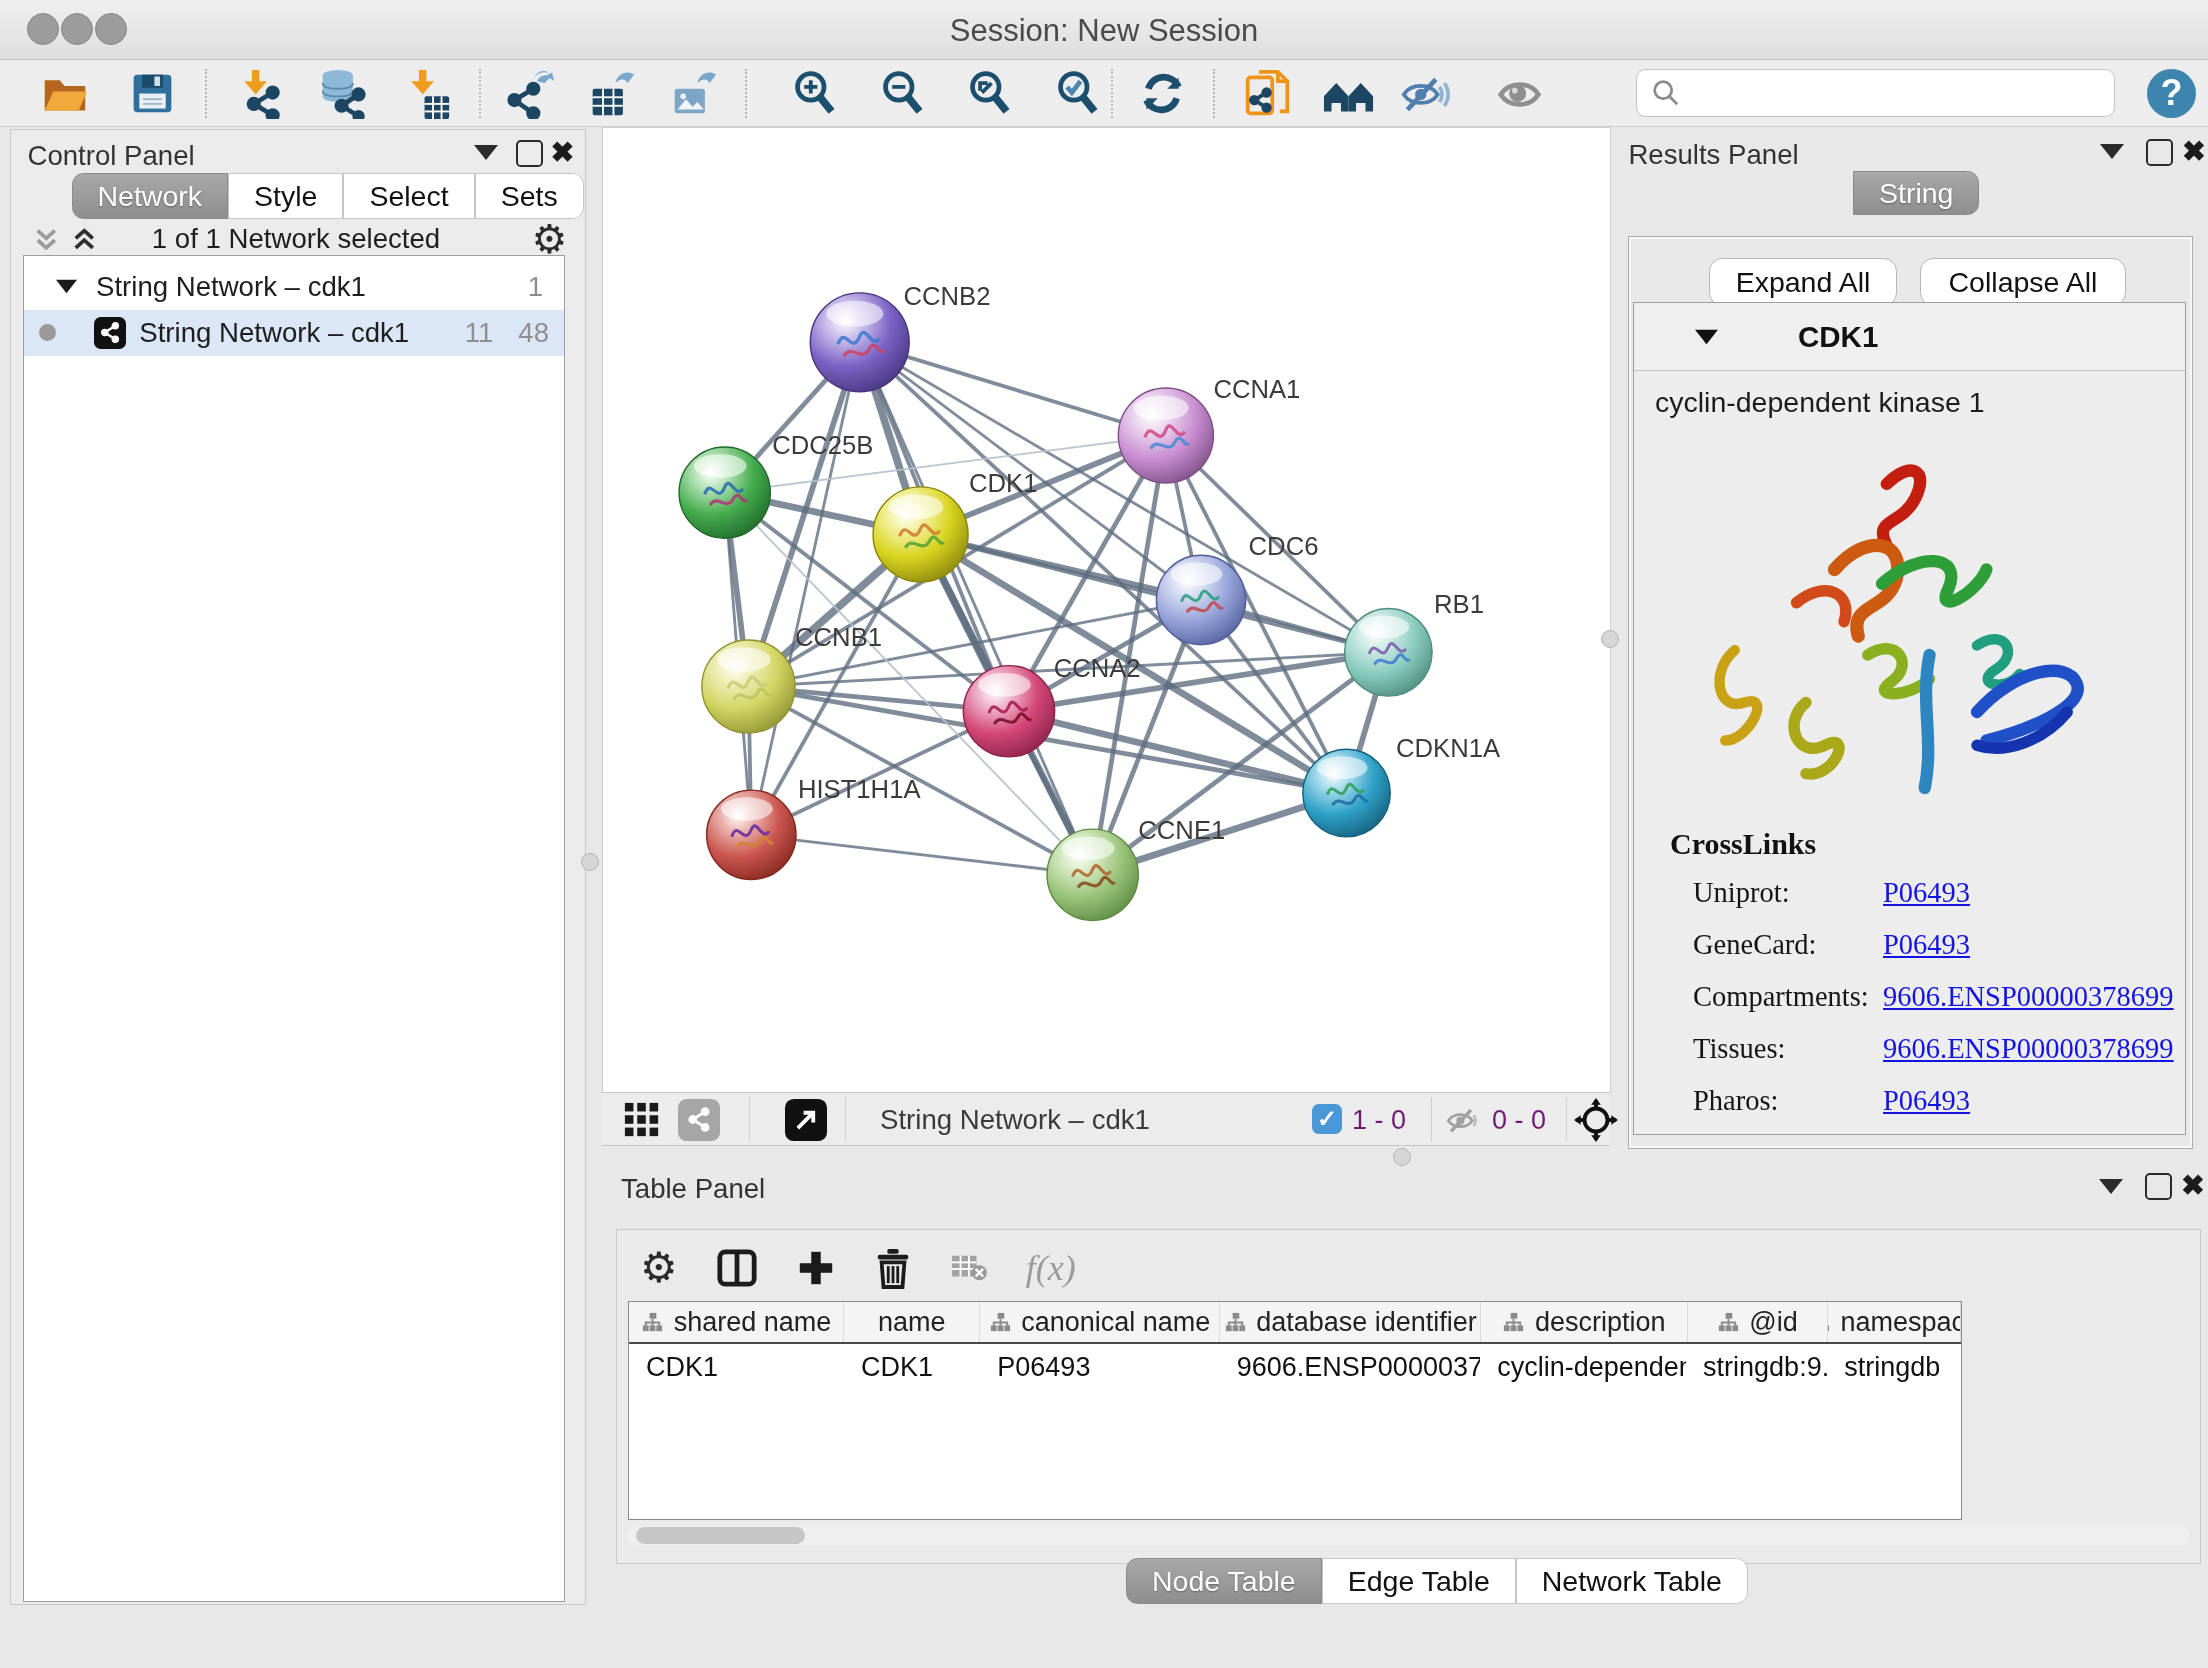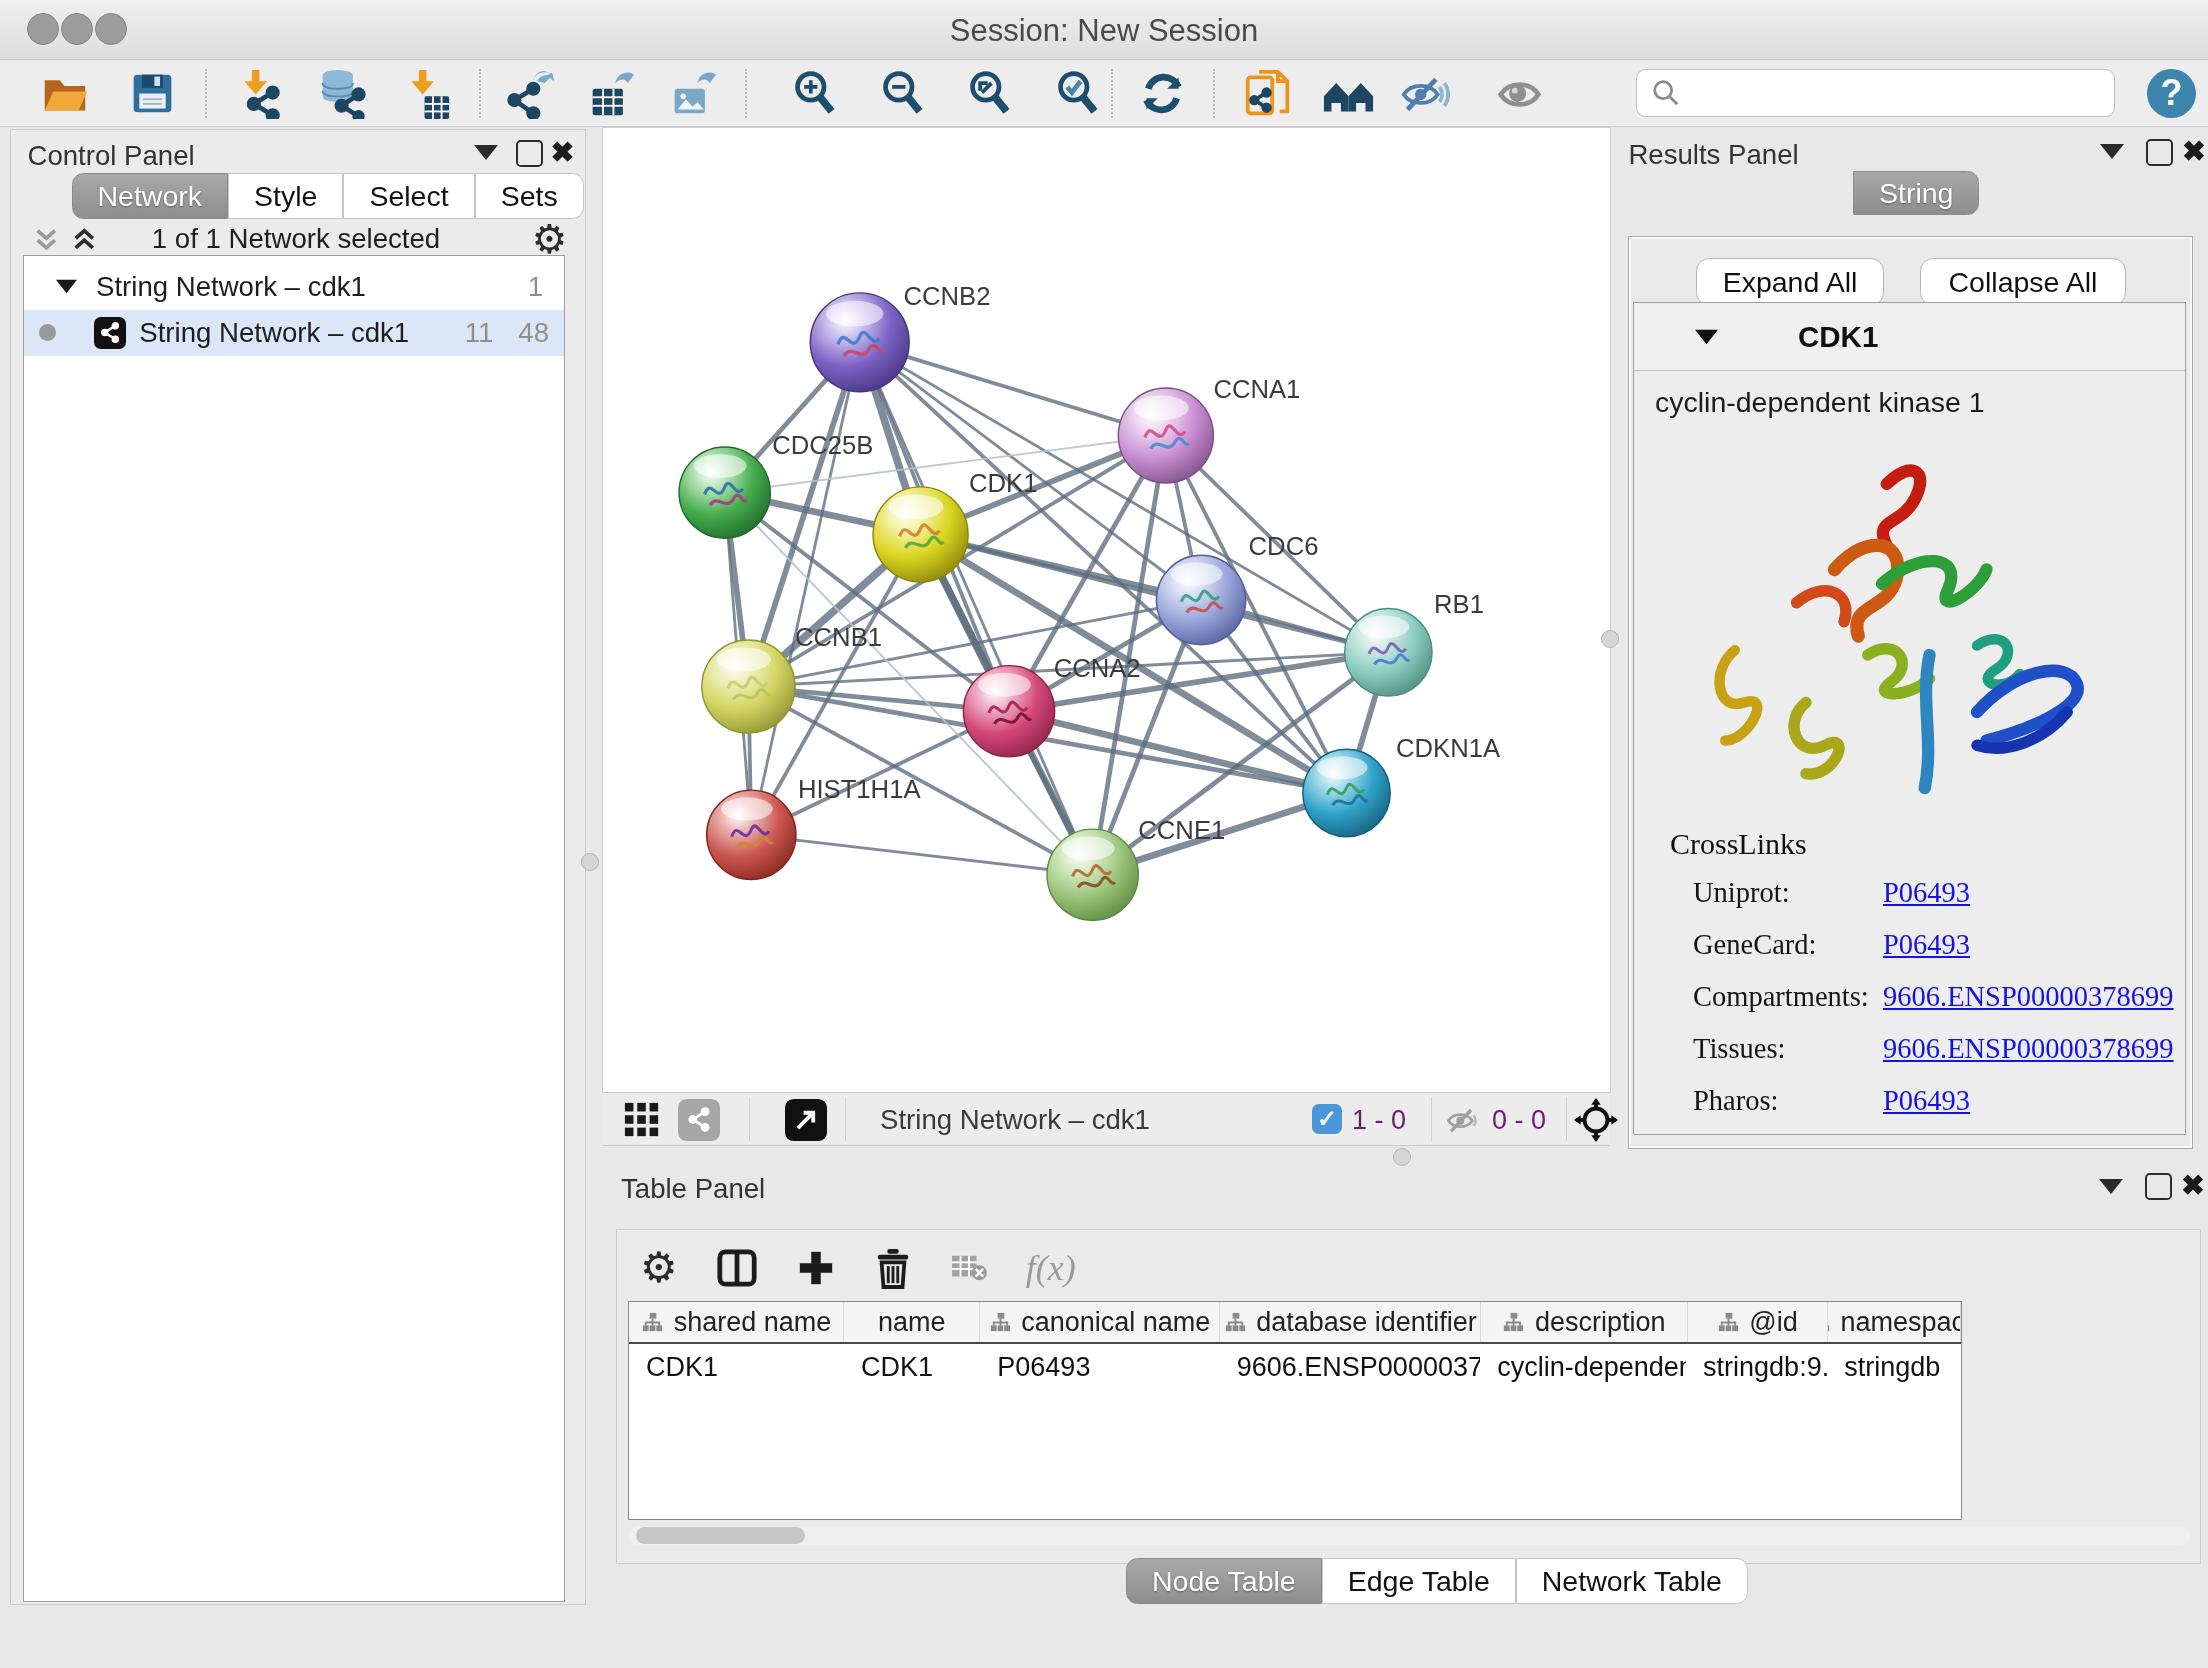--- a/index.html
+++ b/index.html
@@ -56,21 +56,21 @@
   .resultspanel{left:1617px;top:129px;width:584px;height:1023px;}
   .resbox{left:1628px;top:236px;width:563px;height:911px;background:#e9e9e9;border:1.9px solid #ababab;
           box-shadow:inset 0 0 0 1.9px #f8f8f8;}
   .whitebtn{height:46px;background:#ffffff;border:1.9px solid #b5b5b5;border-radius:13.3px;font-size:28.5px;
             color:#111;display:flex;align-items:center;justify-content:center;}
   .innerpanel{left:1633px;top:302px;width:553px;height:833px;background:#ededed;border:1.9px solid #9e9e9e;box-sizing:border-box;}
   .innerhead{height:67px;border-bottom:1.9px solid #c2c2c2;background:#efefef;display:flex;align-items:center;}
   .gene-title{font-size:29.5px;font-weight:bold;color:#111;}
   .gene-desc{font-size:28.5px;color:#1c1c1c;}
   .serif{font-family:"Liberation Serif",serif;}
-  .xl-title{font-size:30px;font-weight:normal;color:#111;}
+  .xl-title{font-size:30px;font-weight:bold;color:#111;}
   .xl-row{display:flex;font-size:28.5px;height:52px;align-items:center;}
   .xl-label{width:190px;color:#151515;}
   .xl-link{color:#1414e0;text-decoration:underline;}
   
   .tablepanel-head{left:602px;top:1158px;width:1606px;height:59px;}
   .tablebox{left:616px;top:1229px;width:1585px;height:335px;background:#eaeaea;border:1.9px solid #c9c9c9;box-sizing:border-box;}
   .ttool{display:flex;align-items:center;}
   .dtable{left:628px;top:1301px;width:1334px;height:219px;background:#ffffff;border:1.9px solid #8a8a8a;
           box-sizing:border-box;overflow:hidden;}
   .thead{display:flex;height:42px;background:#f4f4f4;border-bottom:2.9px solid #4a4a4a;box-sizing:border-box;}
@@ -655,21 +655,21 @@
   <div class="abs splitdot" style="left:1393px;top:1148px"></div>
 
   <div class="abs resultspanel">
     <div class="abs panel-title" style="left:11.4px;top:9.5px">Results Panel</div>
     <div class="abs tri-down" style="left:483px;top:15px"></div>
     <div class="abs sq-ico" style="left:529px;top:9.5px"></div>
     <div class="abs x-ico" style="left:565px;top:7.6px">✖</div>
     <div class="abs tab sel first last" style="left:236px;top:42px;height:42px">String</div>
   </div>
   <div class="abs resbox">
-    <div class="abs whitebtn" style="left:67px;top:21px;width:186px">Expand All</div>
+    <div class="abs whitebtn" style="left:80px;top:21px;width:186px">Expand All</div>
     <div class="abs whitebtn" style="left:291px;top:21px;width:204px">Collapse All</div>
   </div>
   <div class="abs innerpanel">
     <div class="innerhead">
       <span style="margin-left:59px">
           <svg width="27" height="21" viewBox="0 0 28 22">
             <path d="M2 4 h24 l-12 15z" fill="#111"></path>
           </svg>
         </span>
       <span class="gene-title" style="margin-left:78px">CDK1</span>

